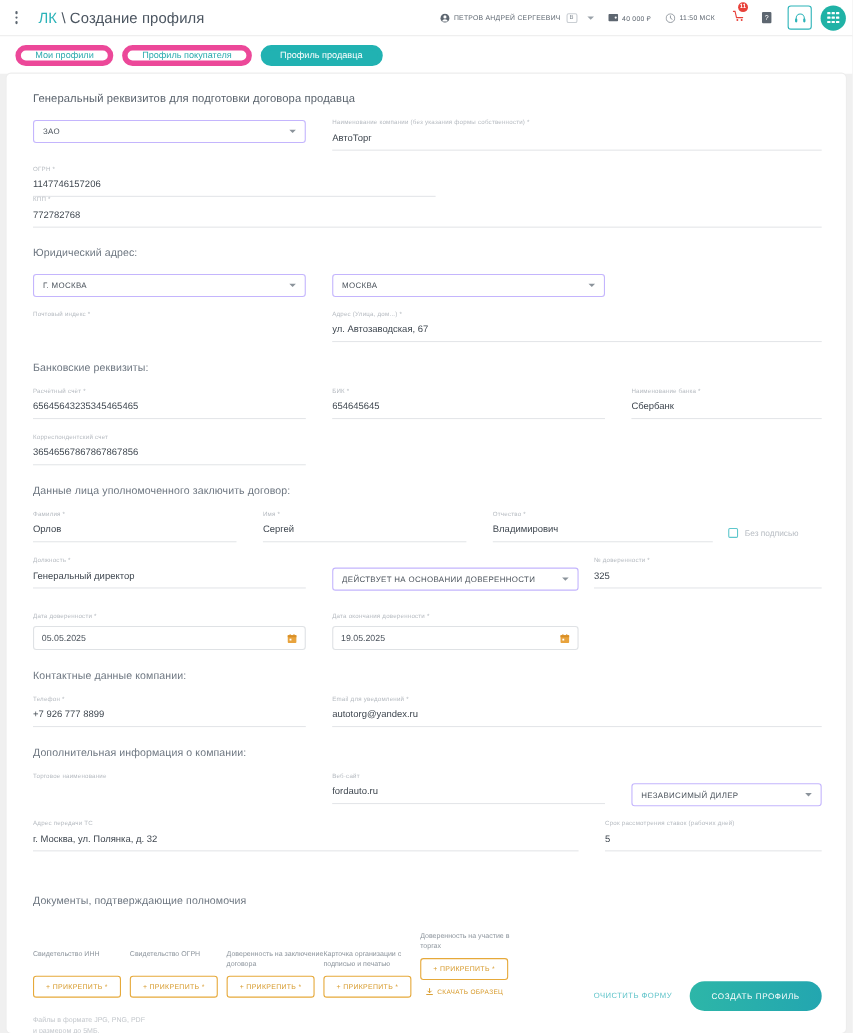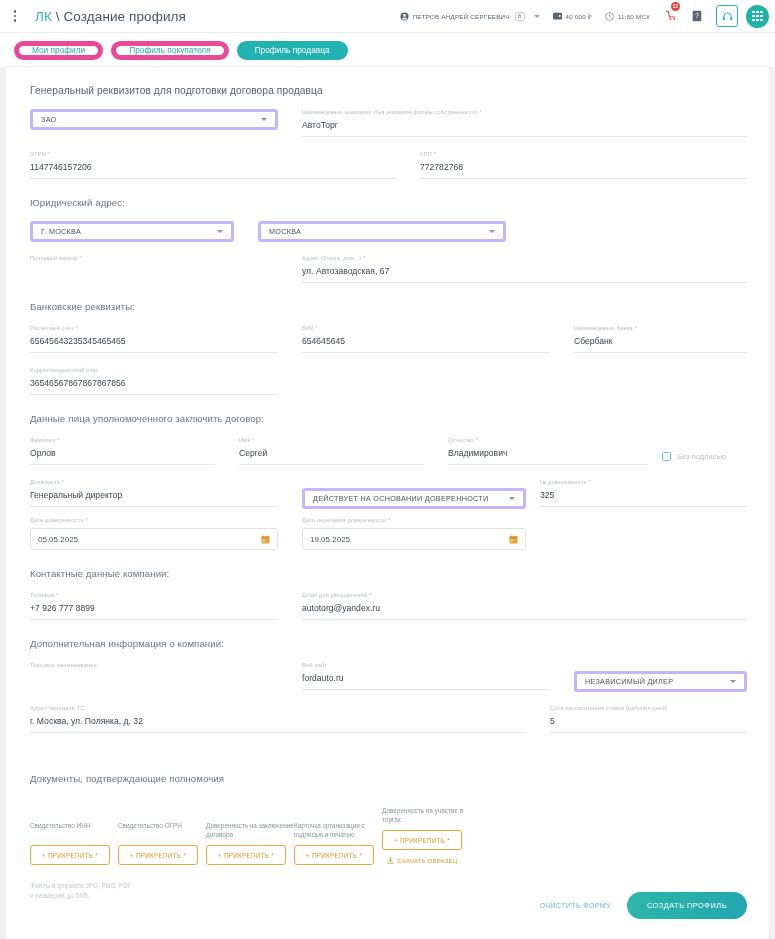--- a/index.html
+++ b/index.html
@@ -81,21 +81,21 @@
   }
   .val {
     font-size: 8.6px; color: #3e464f; border: 0; border-bottom: 1px solid #e4e6e9;
     background: transparent; width: 100%; padding: 0 0 5px 0; display: block;
     font-family: "Liberation Sans", sans-serif; outline: none; line-height: 11px;
   }
   .val::placeholder { color: #c3c7cc; }
 
   
   .sel {
-    height: 21px; border: 3px solid #c4b5fd; border-radius: 3px; background: #fff;
+    height: 21px; border: 1px solid #c4b5fd; border-radius: 3px; background: #fff;
     display: flex; align-items: center; padding: 0 8px; font-size: 7.2px;
     color: #4a525b; letter-spacing: .3px; cursor: pointer; text-transform: uppercase;
   }
   .sel .selcaret {
     margin-left: auto; width: 0; height: 0;
     border-left: 3px solid transparent; border-right: 3px solid transparent;
     border-top: 3.5px solid #8b939b;
   }
 
   
@@ -254,35 +254,35 @@
         <span class="selcaret"></span>
       </div>
     </div>
     <div style="width:24px;"></div>
     <div class="fld" style="flex:1;">
       <span class="lbl">Наименование компании (без указания формы собственности) *</span>
       <input class="val" value="АвтоТорг" style="">
     </div>
   </div>
 
-  <div class="row" style="margin-bottom:18px;">
+  <div class="row" style="margin-bottom:18px;flex-direction:column;">
     <div class="fld" style="width:366px;">
       <span class="lbl">ОГРН *</span>
       <input class="val" value="1147746157206" style="">
     </div>
     <div style="width:24px;"></div>
     <div class="fld" style="flex:1;">
       <span class="lbl">КПП *</span>
       <input class="val" value="772782768" style="">
     </div>
   </div>
 
   <div class="sect-title">Юридический адрес:</div>
   <div class="row" style="margin-bottom:13px;">
-    <div style="width:204px;">
+    <div style="width:248px;">
       <div class="sel">
         <span>Г. МОСКВА</span>
         <span class="selcaret"></span>
       </div>
     </div>
     <div style="width:24px;"></div>
     <div style="width:248px;">
       <div class="sel">
         <span>МОСКВА</span>
         <span class="selcaret"></span>
@@ -340,21 +340,21 @@
       <span class="lbl">Отчество *</span>
       <input class="val" value="Владимирович" style="">
     </div>
     <div style="width:14px;"></div>
     <div class="cbwrap" style="padding-top:10px;">
       <span class="cb"></span>
       <span class="cblabel">Без подписью</span>
     </div>
   </div>
 
-  <div class="row" style="margin-bottom:8px;">
+  <div class="row" style="margin-bottom:21px;">
     <div class="fld" style="width:248px;">
       <span class="lbl">Должность *</span>
       <input class="val" value="Генеральный директор" style="">
     </div>
     <div style="width:24px;"></div>
     <div style="width:224px; padding-top:9px;">
       <div class="sel">
         <span>ДЕЙСТВУЕТ НА ОСНОВАНИИ ДОВЕРЕННОСТИ</span>
         <span class="selcaret"></span>
       </div>

